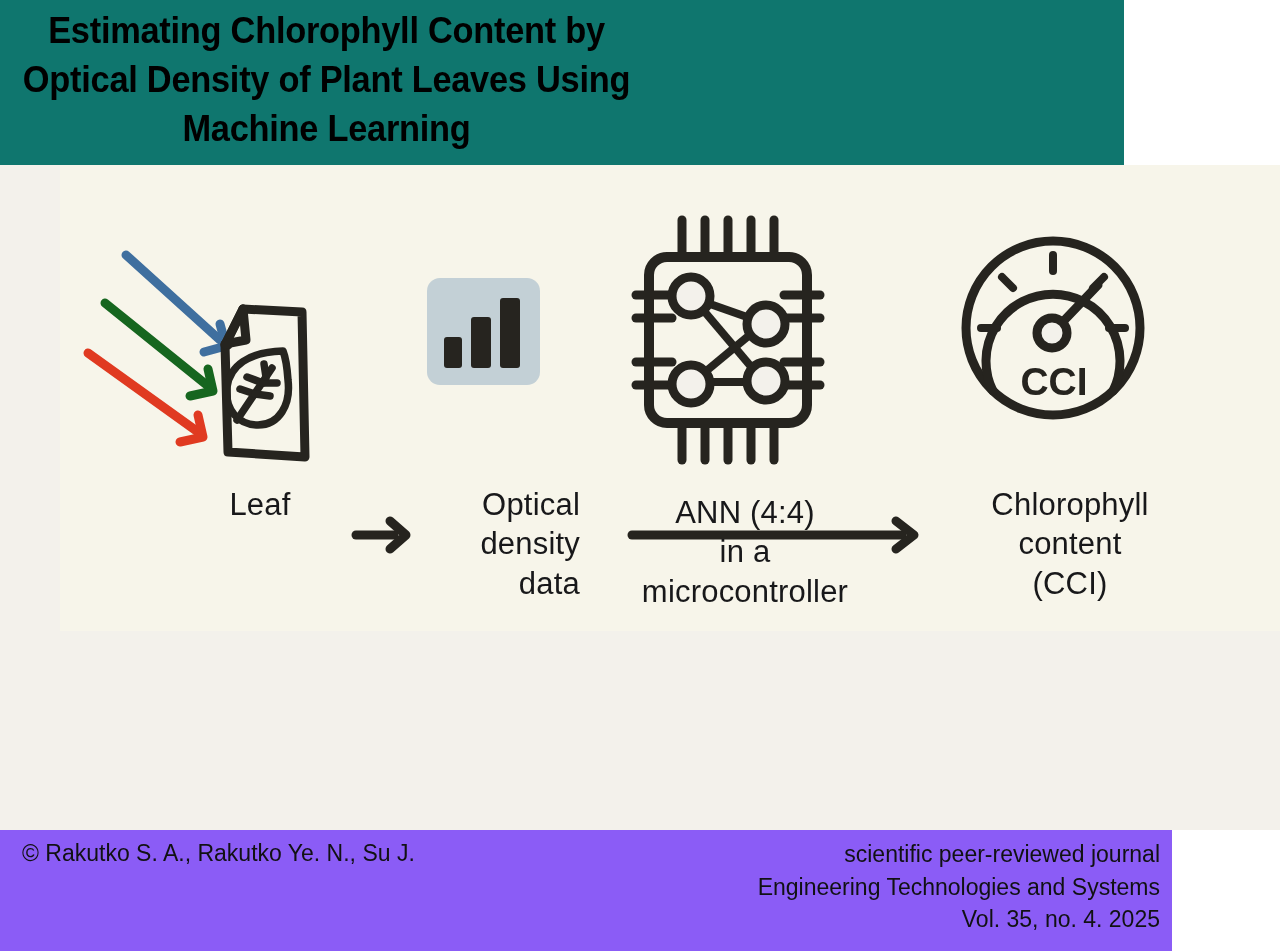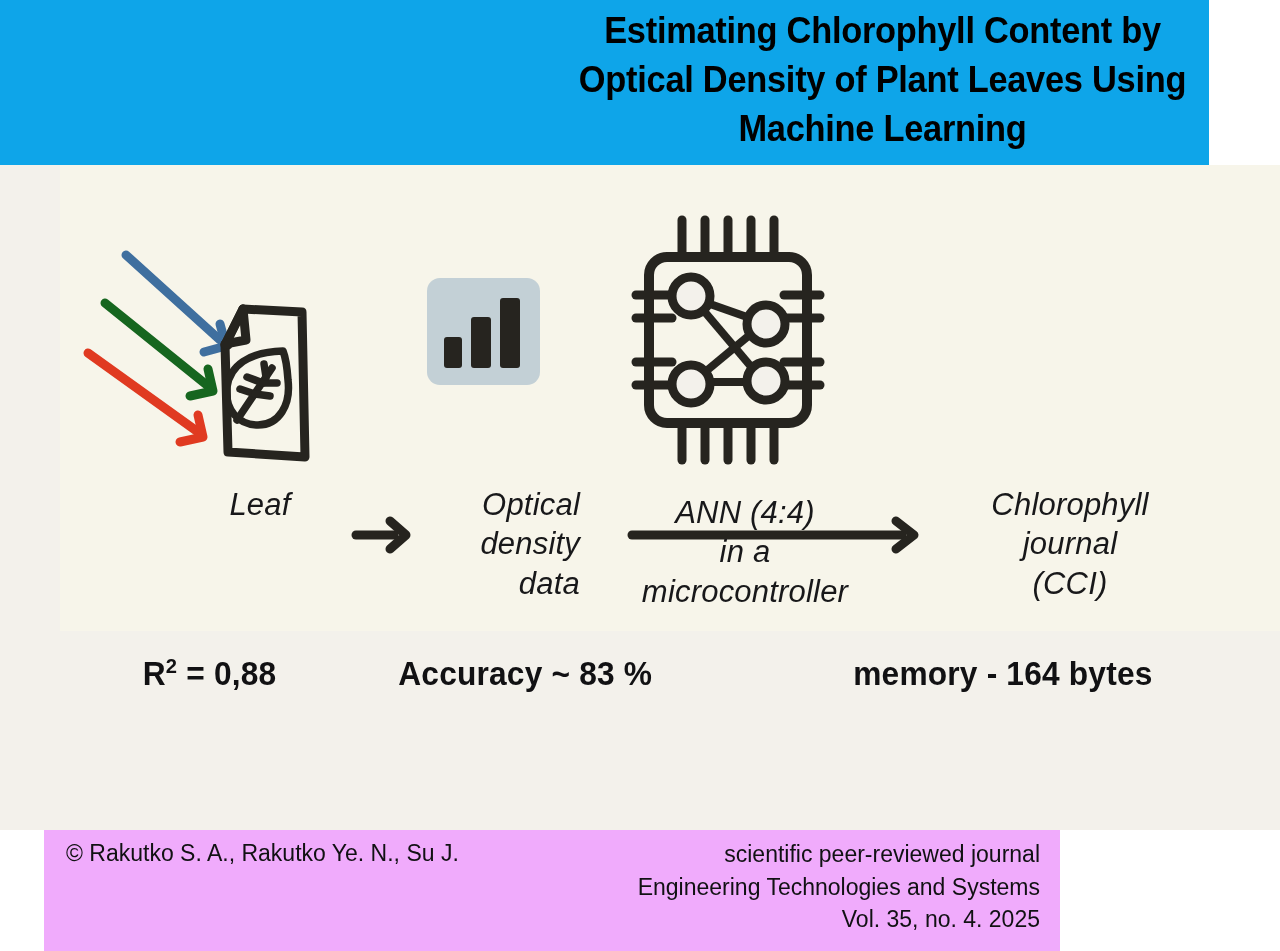--- a/index.html
+++ b/index.html
@@ -13,25 +13,25 @@
     position: relative;
     overflow: hidden;
     font-family: "Liberation Sans", sans-serif;
     -webkit-font-smoothing: antialiased;
   }
 
   
   .title-band {
     position: absolute;
     left: 0; top: 0;
-    width: 1209px; height: 165px;
-    background: #0ea5e9;
+    width: 1124px; height: 165px;
+    background: #0f766e;
     display: flex;
     align-items: center;
-    justify-content: flex-end;
+    justify-content: flex-start;
   }
   .title-text {
     font-family: "Liberation Sans", sans-serif;
     font-weight: 700;
     font-size: 37px;
     line-height: 1.32;
     letter-spacing: -0.3px;
     color: #000000;
     text-align: center;
     transform: scaleX(0.93);
@@ -80,21 +80,20 @@
   }
   .label-cell {
     text-align: center;
     font-family: "Liberation Sans", sans-serif;
     font-weight: 400;
     font-size: 31px;
     line-height: 1.27;
     color: #18181a;
     white-space: pre-line;
     letter-spacing: 0.2px;
-    font-style: italic;
   }
   .lc-leaf  { position: absolute; left: 150px; top: 0; width: 220px; }
   .lc-od    { position: absolute; left: 385px; top: 0; width: 195px; text-align: right; }
   .lc-chip  { position: absolute; left: 595px; top: 8px; width: 300px; }
   .lc-gauge { position: absolute; left: 935px; top: 0; width: 270px; }
 
   
   .metrics-row {
     position: absolute;
     left: 0; top: 490px;
@@ -112,35 +111,34 @@
   }
   .m-r2  { left: 140px; top: 0; }
   .m-acc { left: 393px; top: 0; }
   .m-mem { left: 847px; top: 0; }
   .metric sup { font-size: 21px; vertical-align: super; line-height: 0; }
 
   
   .footer {
     position: absolute;
     left: 0; top: 830px;
-    width: 1016px; height: 121px;
-    background: #f0abfc;
-    margin-left: 44px;
+    width: 1172px; height: 121px;
+    background: #8b5cf6;
   }
   .footer-left {
     position: absolute;
     left: 22px; top: 10px;
     font-family: "Liberation Sans", sans-serif;
     font-size: 23px;
     color: #111113;
     white-space: nowrap;
   }
   .footer-right {
     position: absolute;
-    right: 20px; top: 8px;
+    right: 12px; top: 8px;
     text-align: right;
     font-family: "Liberation Sans", sans-serif;
     font-size: 23px;
     line-height: 1.42;
     color: #111113;
     white-space: pre-line;
   }
 
   svg { display: block; overflow: visible; }
 </style>
@@ -249,41 +247,52 @@
           <circle cx="166" cy="171" r="19"></circle>
         </g>
       </svg>
     </div>
 
     <svg style="position:absolute;left:628px;top:350px;" width="300" height="40" viewBox="0 0 300 40">
       <line x1="4" y1="20" x2="274" y2="20" stroke="#26241f" stroke-width="9" stroke-linecap="round"></line>
       <path d="M268 6 L286 20 L268 34" fill="none" stroke="#26241f" stroke-width="9" stroke-linecap="round" stroke-linejoin="round"></path>
     </svg>
 
+    <div class="stage stage-gauge">
+      <svg width="230" height="260" viewBox="0 0 230 260">
+        <circle cx="103" cy="113" r="87" fill="none" stroke="#26241f" stroke-width="9"></circle>
+        <path d="M 43 176 A 67 67 0 1 1 163 176" fill="none" stroke="#26241f" stroke-width="9" stroke-linecap="round"></path>
+        <g stroke="#26241f" stroke-width="8" stroke-linecap="round">
+          <line x1="103" y1="40" x2="103" y2="56"></line>
+          <line x1="52" y1="62" x2="63" y2="73"></line>
+          <line x1="154" y1="62" x2="143" y2="73"></line>
+          <line x1="31" y1="113" x2="47" y2="113"></line>
+          <line x1="175" y1="113" x2="159" y2="113"></line>
+        </g>
+        <line x1="105" y1="115" x2="148" y2="70" stroke="#26241f" stroke-width="9" stroke-linecap="round"></line>
+        <circle cx="102" cy="118" r="15" fill="#f3f1eb" stroke="#26241f" stroke-width="9"></circle>
+        <text x="104" y="180" text-anchor="middle" font-family="Liberation Sans, sans-serif" font-size="39" font-weight="700" fill="#26241f">CCI</text>
+      </svg>
+    </div>
 
   </div>
 
   <div class="labels-row">
     <div class="label-cell lc-leaf">Leaf</div>
     <div class="label-cell lc-od">Optical
 density
 data</div>
     <div class="label-cell lc-chip">ANN (4:4)
 in a
 microcontroller</div>
     <div class="label-cell lc-gauge">Chlorophyll
-journal
+content
 (CCI)</div>
   </div>
 
-  <div class="metrics-row">
-    <div class="metric m-r2"><span>R</span><sup>2</sup><span> = 0,88</span></div>
-    <div class="metric m-acc">Accuracy ~ 83 %</div>
-    <div class="metric m-mem">memory - 164 bytes</div>
-  </div>
 
 </div>
 
 <div class="footer">
   <div class="footer-left">© Rakutko S. A., Rakutko Ye. N., Su J.</div>
   <div class="footer-right">scientific peer-reviewed journal
 Engineering Technologies and Systems
 Vol. 35, no. 4. 2025</div>
 </div>
 

